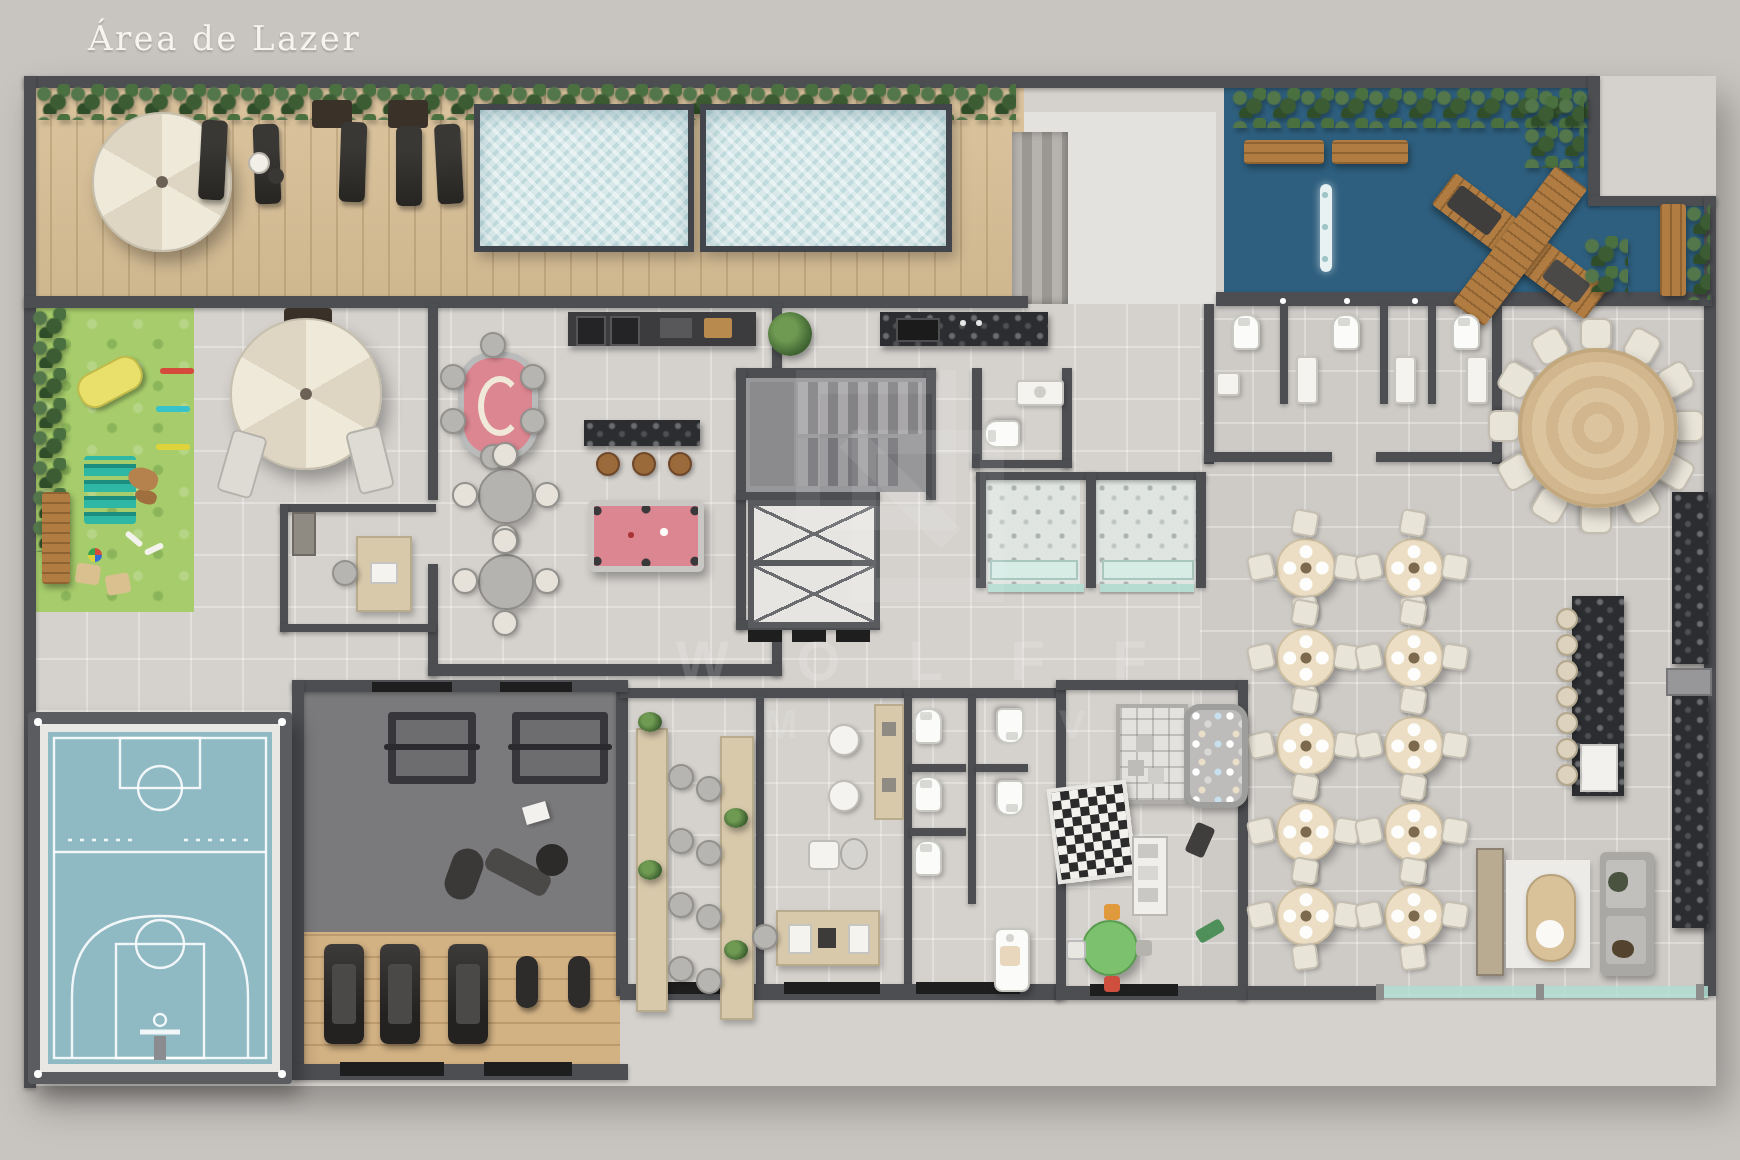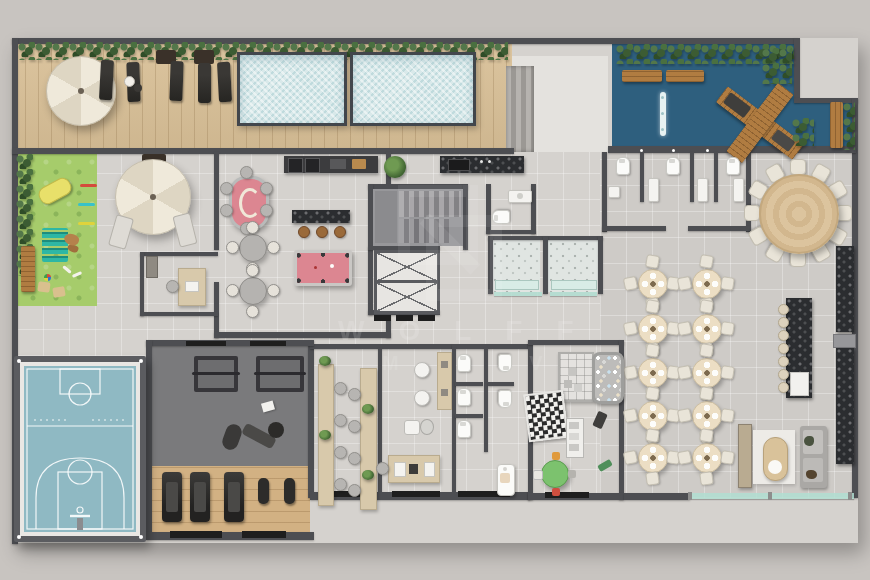--- a/index.html
+++ b/index.html
@@ -533,13 +533,14 @@
   <b style="left:598px;top:462px;width:14px;height:7px;background:#4f8f5a;border-radius:2px;transform:rotate(-30deg);"></b>
 
   <div class="a" style="left:398px;top:185px;width:92px;height:115px;opacity:.75;">
     <i style="left:0;top:0;width:56px;height:56px;border:12px solid rgba(255,255,255,.10);"></i>
     <i style="left:28px;top:30px;width:52px;height:62px;border:12px solid rgba(255,255,255,.10);"></i>
     <i style="left:16px;top:52px;width:72px;height:14px;background:rgba(255,255,255,.10);transform:rotate(45deg);"></i>
   </div>
   <div class="a wm-txt" style="left:338px;top:315px;">WOLFF</div>
   <div class="a wm-sub" style="left:382px;top:352px;">M O V</div>
 
+  <div class="a title" style="left:44px;top:10px;">Área de Lazer</div>
 </div>
 
 </body></html>

